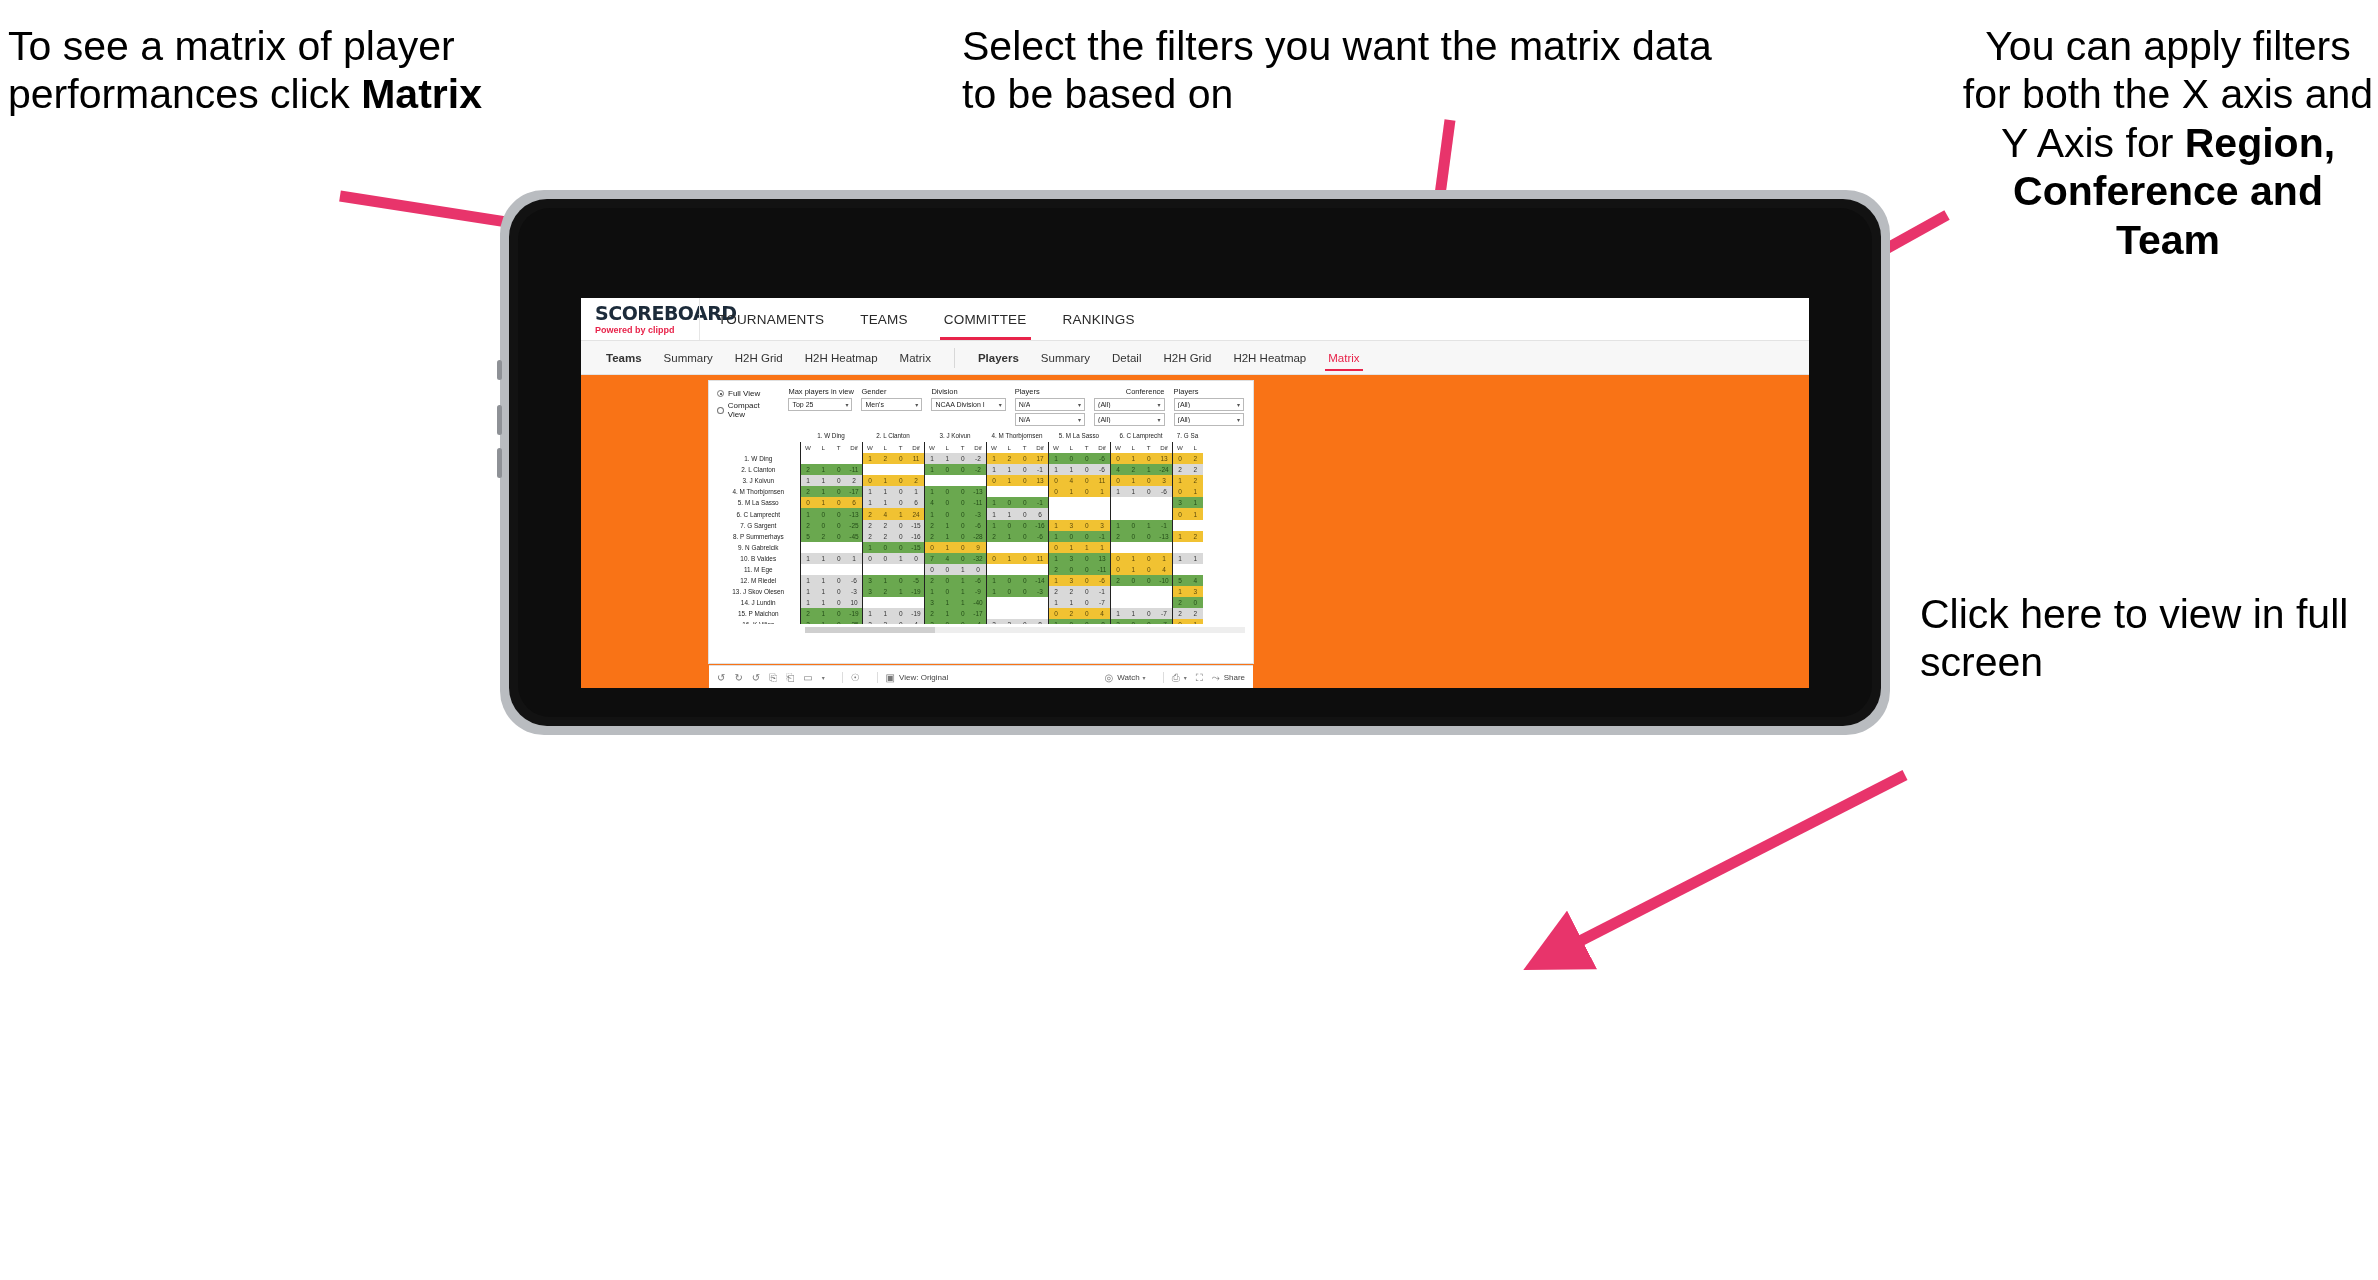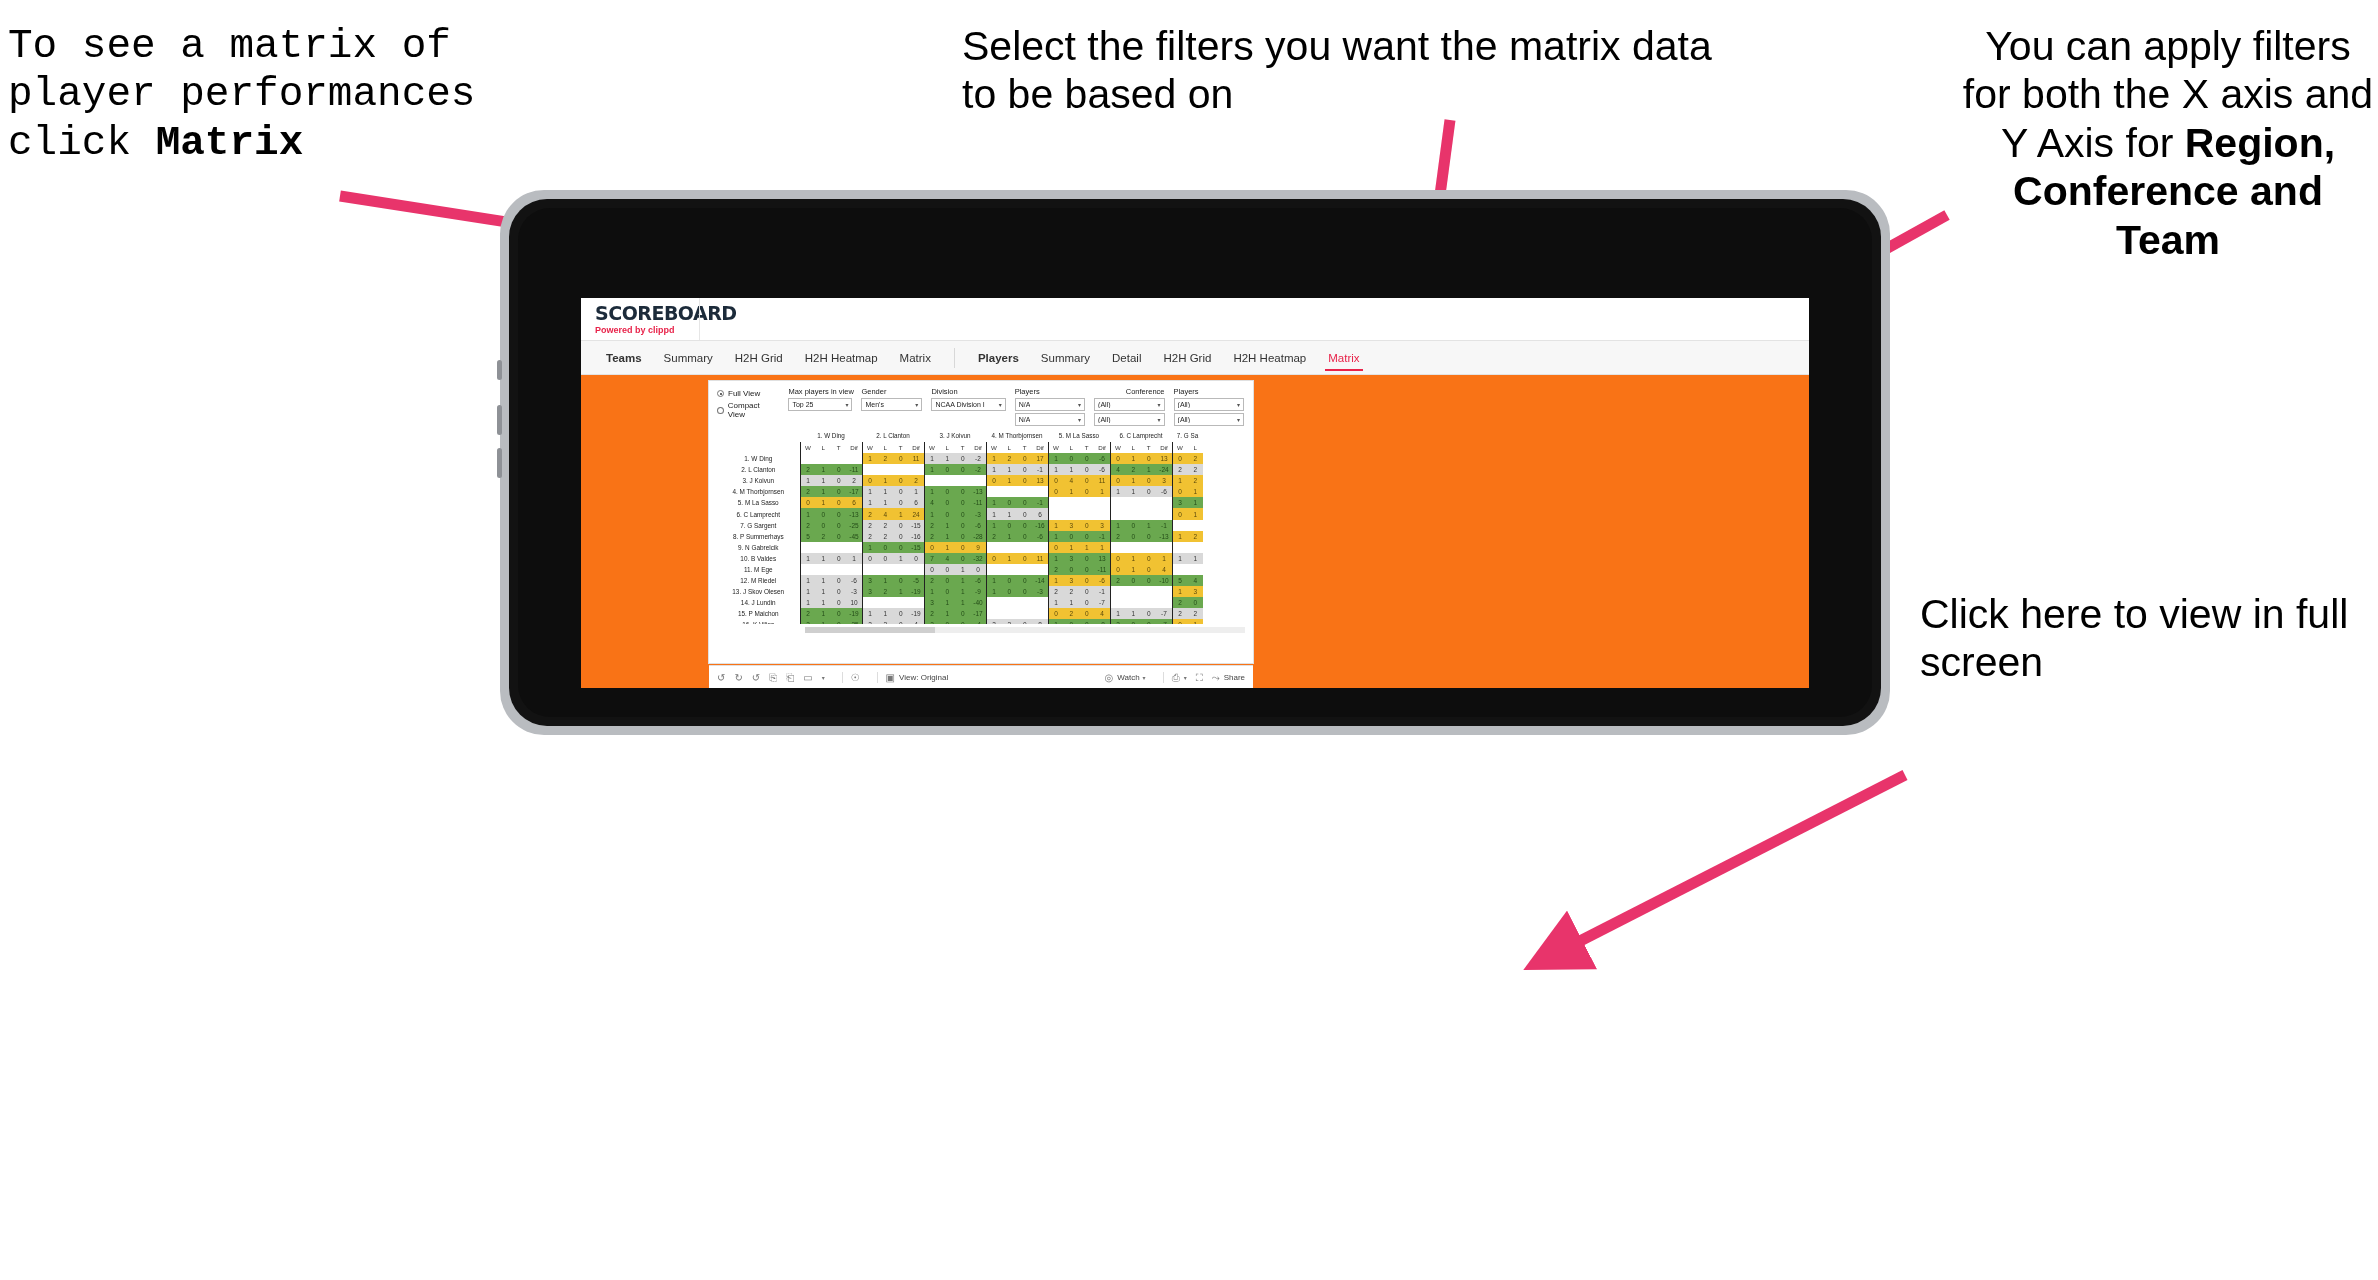--- a/index.html
+++ b/index.html
@@ -4,21 +4,21 @@
 <style>
   html,body{margin:0;padding:0;}
   body{
     width:2378px;height:1280px;background:#ffffff;
     font-family:"Liberation Sans",sans-serif;
     position:relative;overflow:hidden;
   }
   
   .anno{position:absolute;font-size:41px;line-height:1.18;color:#000;font-weight:400;}
   .anno b{font-weight:700;}
-  #anno-matrix{left:8px;top:22px;width:540px;font-family:Liberation Mono, monospace;}
+  #anno-matrix{left:8px;top:22px;width:540px;}
   #anno-filters{left:962px;top:22px;width:760px;text-align:left;}
   #anno-axis{left:1958px;top:22px;width:420px;text-align:center;}
   #anno-full{left:1920px;top:590px;width:440px;}
 
   svg#arrows{position:absolute;left:0;top:0;width:2378px;height:1280px;pointer-events:none;}
 
   
   #tablet{position:absolute;left:500px;top:190px;width:1390px;height:545px;}
   .tab-outer{position:absolute;left:0;top:0;width:1390px;height:545px;
     background:#b9bcc0;border-radius:44px;}
@@ -139,20 +139,26 @@
   <div class="tab-screen">
 
     <div id="app">
 
       <div class="topbar">
         <div class="brand">
           <div class="bt">SCOREBOARD</div>
           <div class="bs"><span>Powered by </span><span>clippd</span></div>
         </div>
         <div class="navsep"></div>
+        <div class="navitems">
+          <div class="navitem">TOURNAMENTS</div>
+          <div class="navitem">TEAMS</div>
+          <div class="navitem active">COMMITTEE</div>
+          <div class="navitem">RANKINGS</div>
+        </div>
       </div>
 
       <div class="subbar">
         <div class="subgroup">
           <div class="subitem lead">Teams</div>
           <div class="subitem">Summary</div>
           <div class="subitem">H2H Grid</div>
           <div class="subitem">H2H Heatmap</div>
           <div class="subitem">Matrix</div>
         </div>

